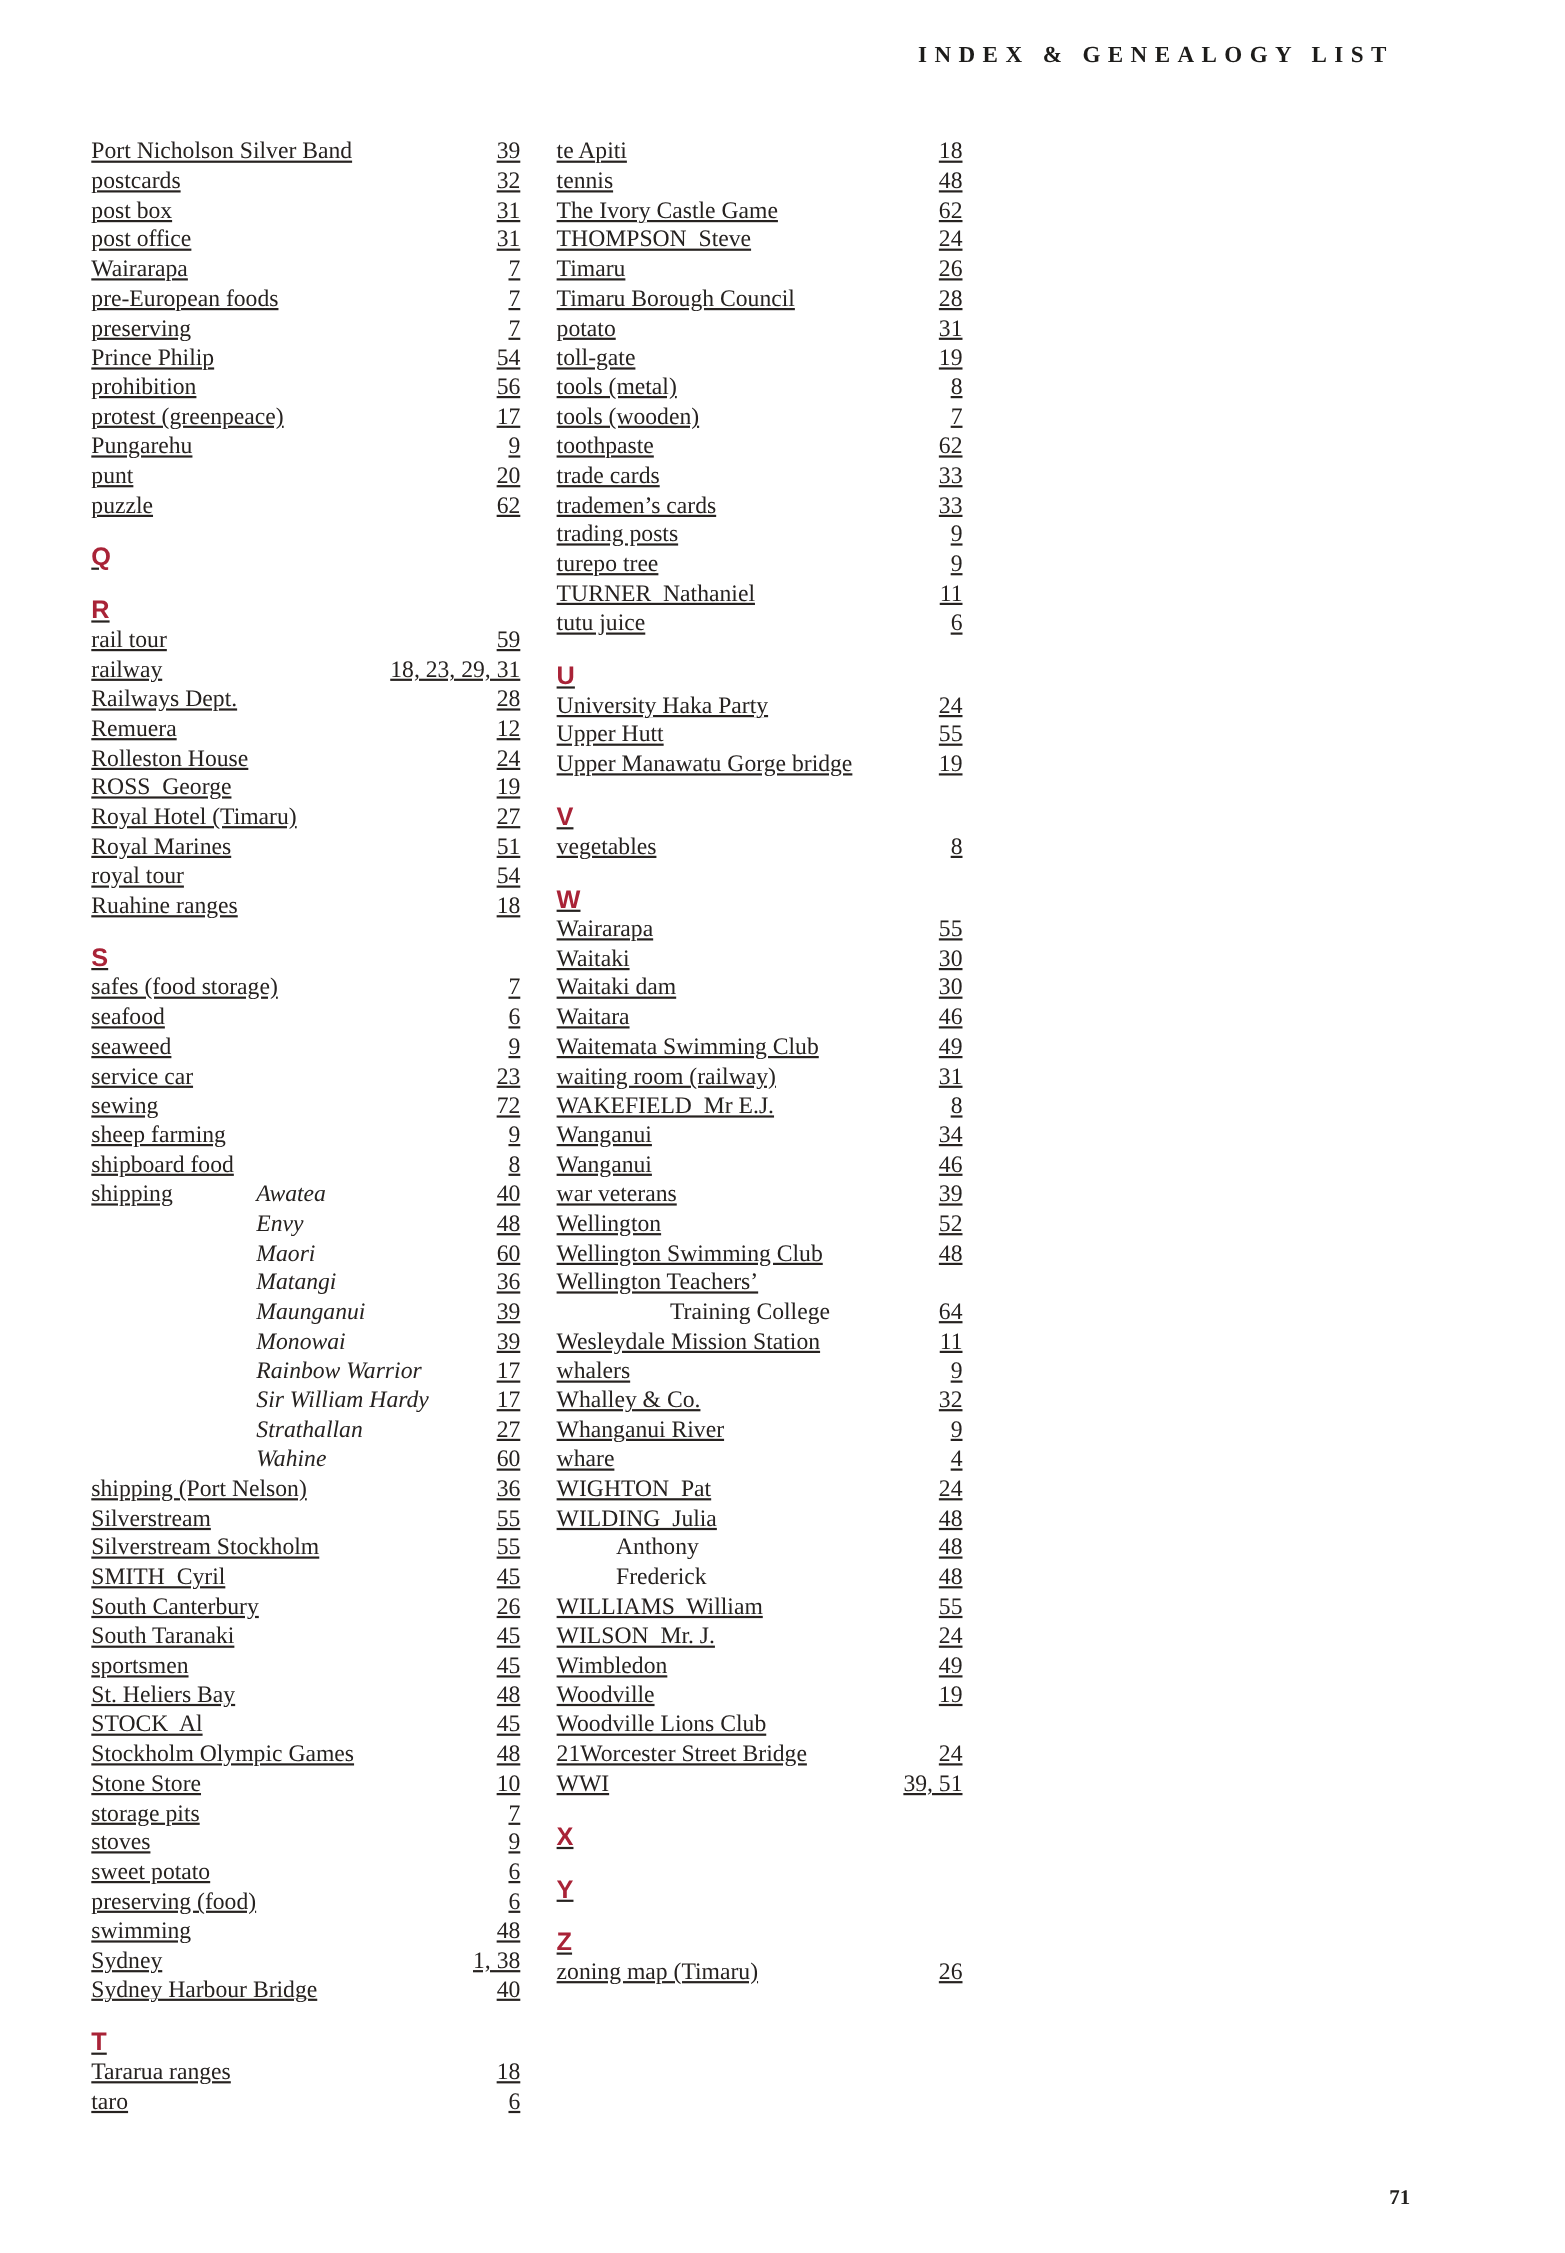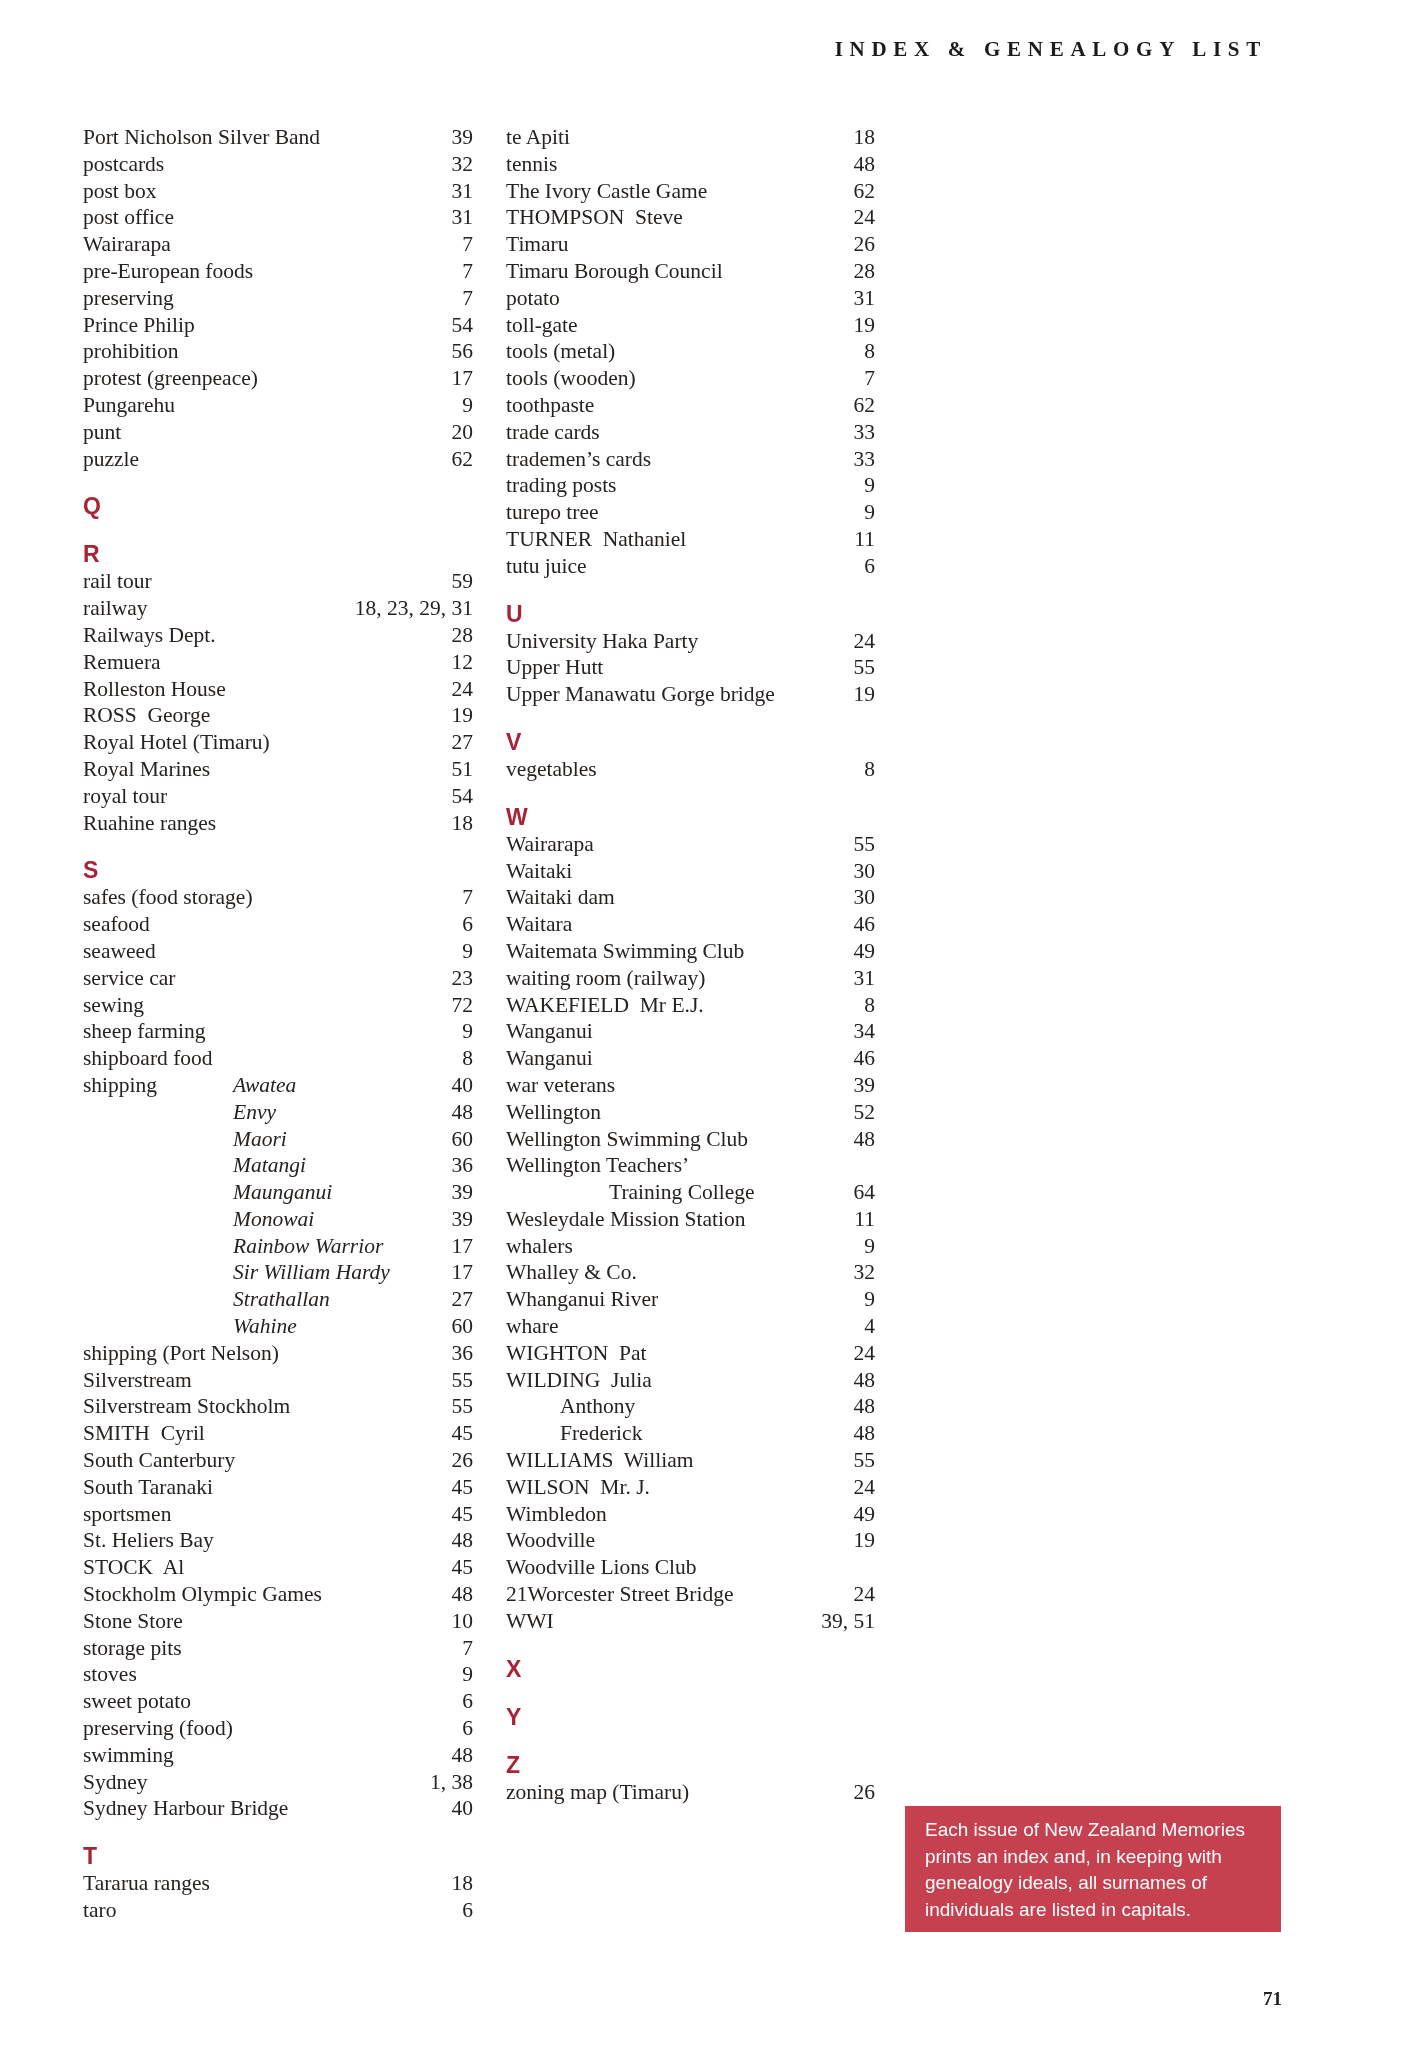--- a/index.html
+++ b/index.html
@@ -13,21 +13,21 @@
   }
   .page-header{
     position:absolute;
     top:37px;right:156px;
     font-size:21px;
     letter-spacing:0.32em;
     color:#1d1c1a;
     white-space:pre;
     font-weight:bold;
   }
-  .col{position:absolute;top:124px;}
+  .col{position:absolute;top:124px;text-decoration:underline;}
   .col-left{left:83px;width:390px;}
   .col-right{left:506px;width:369px;}
   .entry-row{
     position:relative;
     display:flex;
     height:26.8px;
     line-height:26.8px;
     font-size:21.5px;
   }
   .entry-label{white-space:pre;}
@@ -541,18 +541,15 @@
       </div>
       <div class="letter-header">X</div>
       <div class="letter-header">Y</div>
       <div class="letter-header">Z</div>
       <div class="entry-row">
         <span class="entry-label">zoning map (Timaru)</span>
         <span class="entry-pages">26</span>
       </div>
     </div>
 
-  <div class="note-box">
-    <span>Each issue of New Zealand Memories prints an index and, in keeping with genealogy ideals, all surnames of individuals are listed in capitals.</span>
-  </div>
 
   <div class="page-number">71</div>
 </div>
 
 </body></html>

